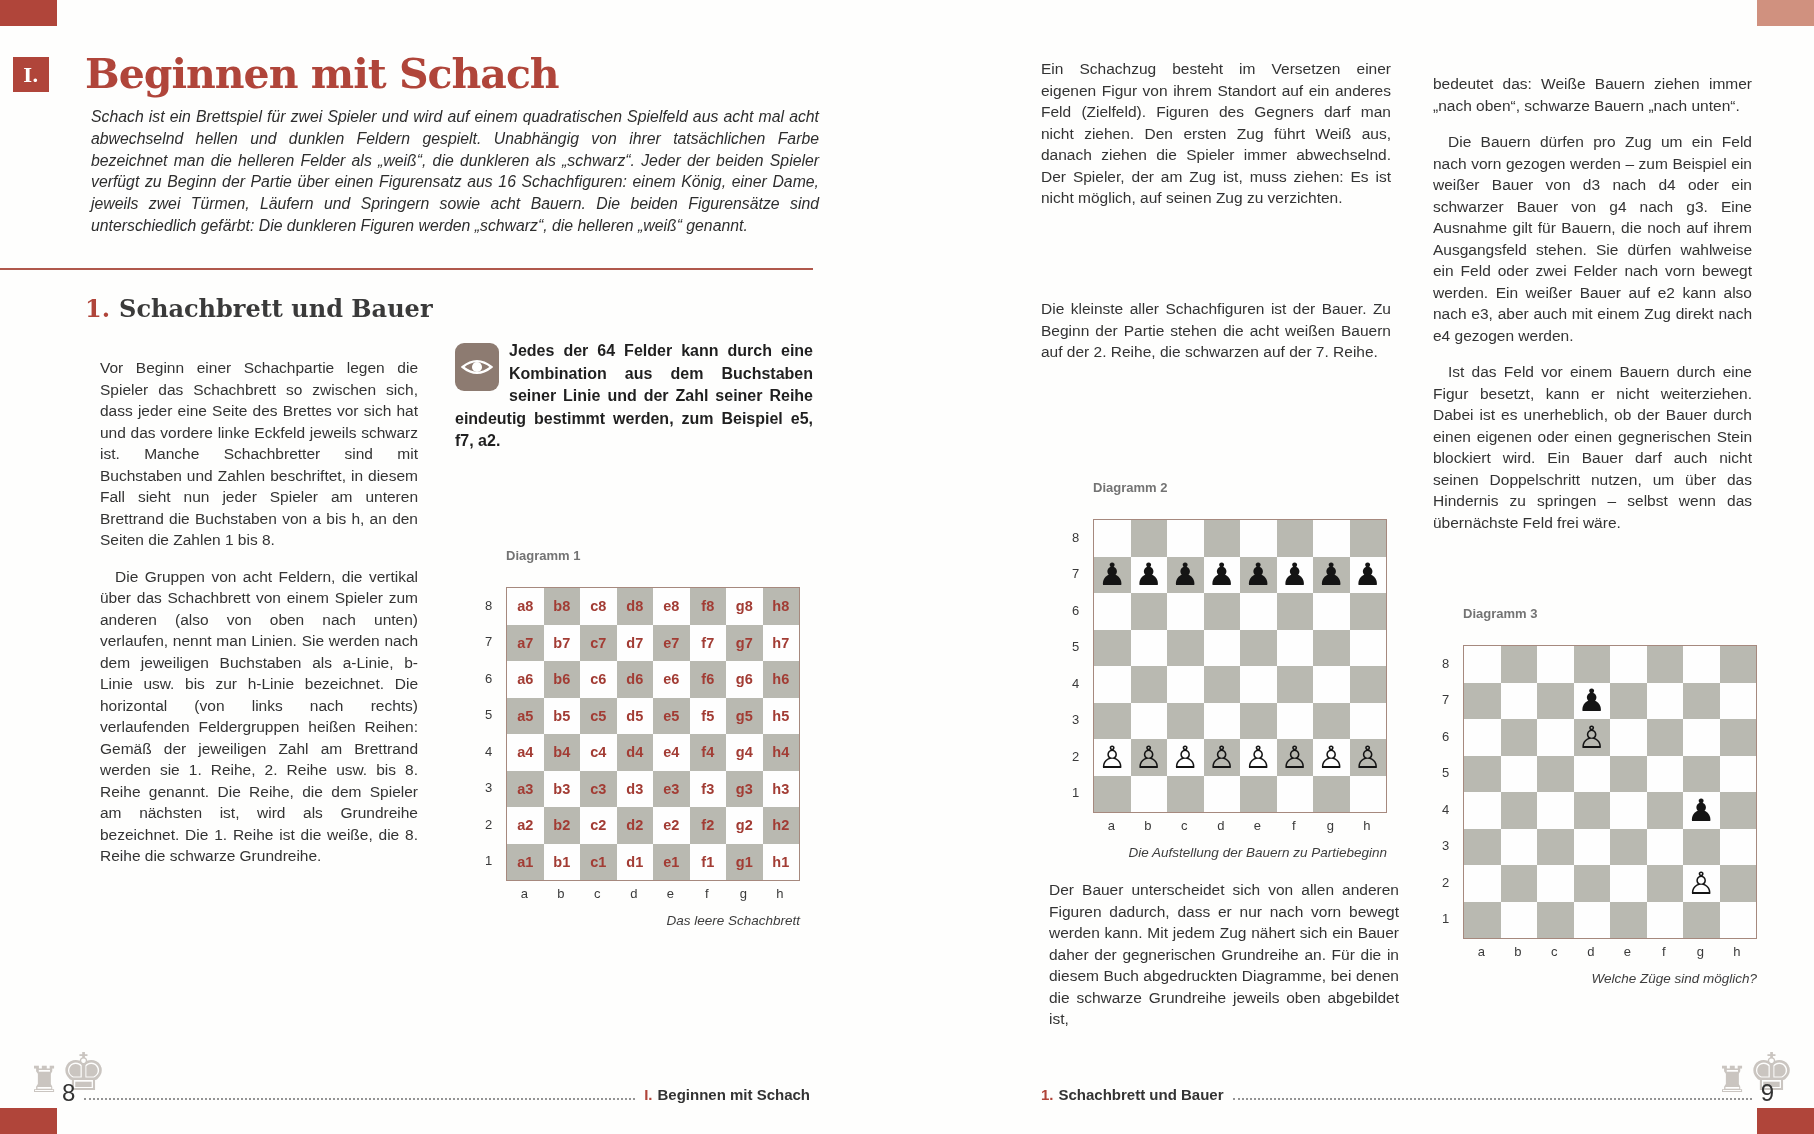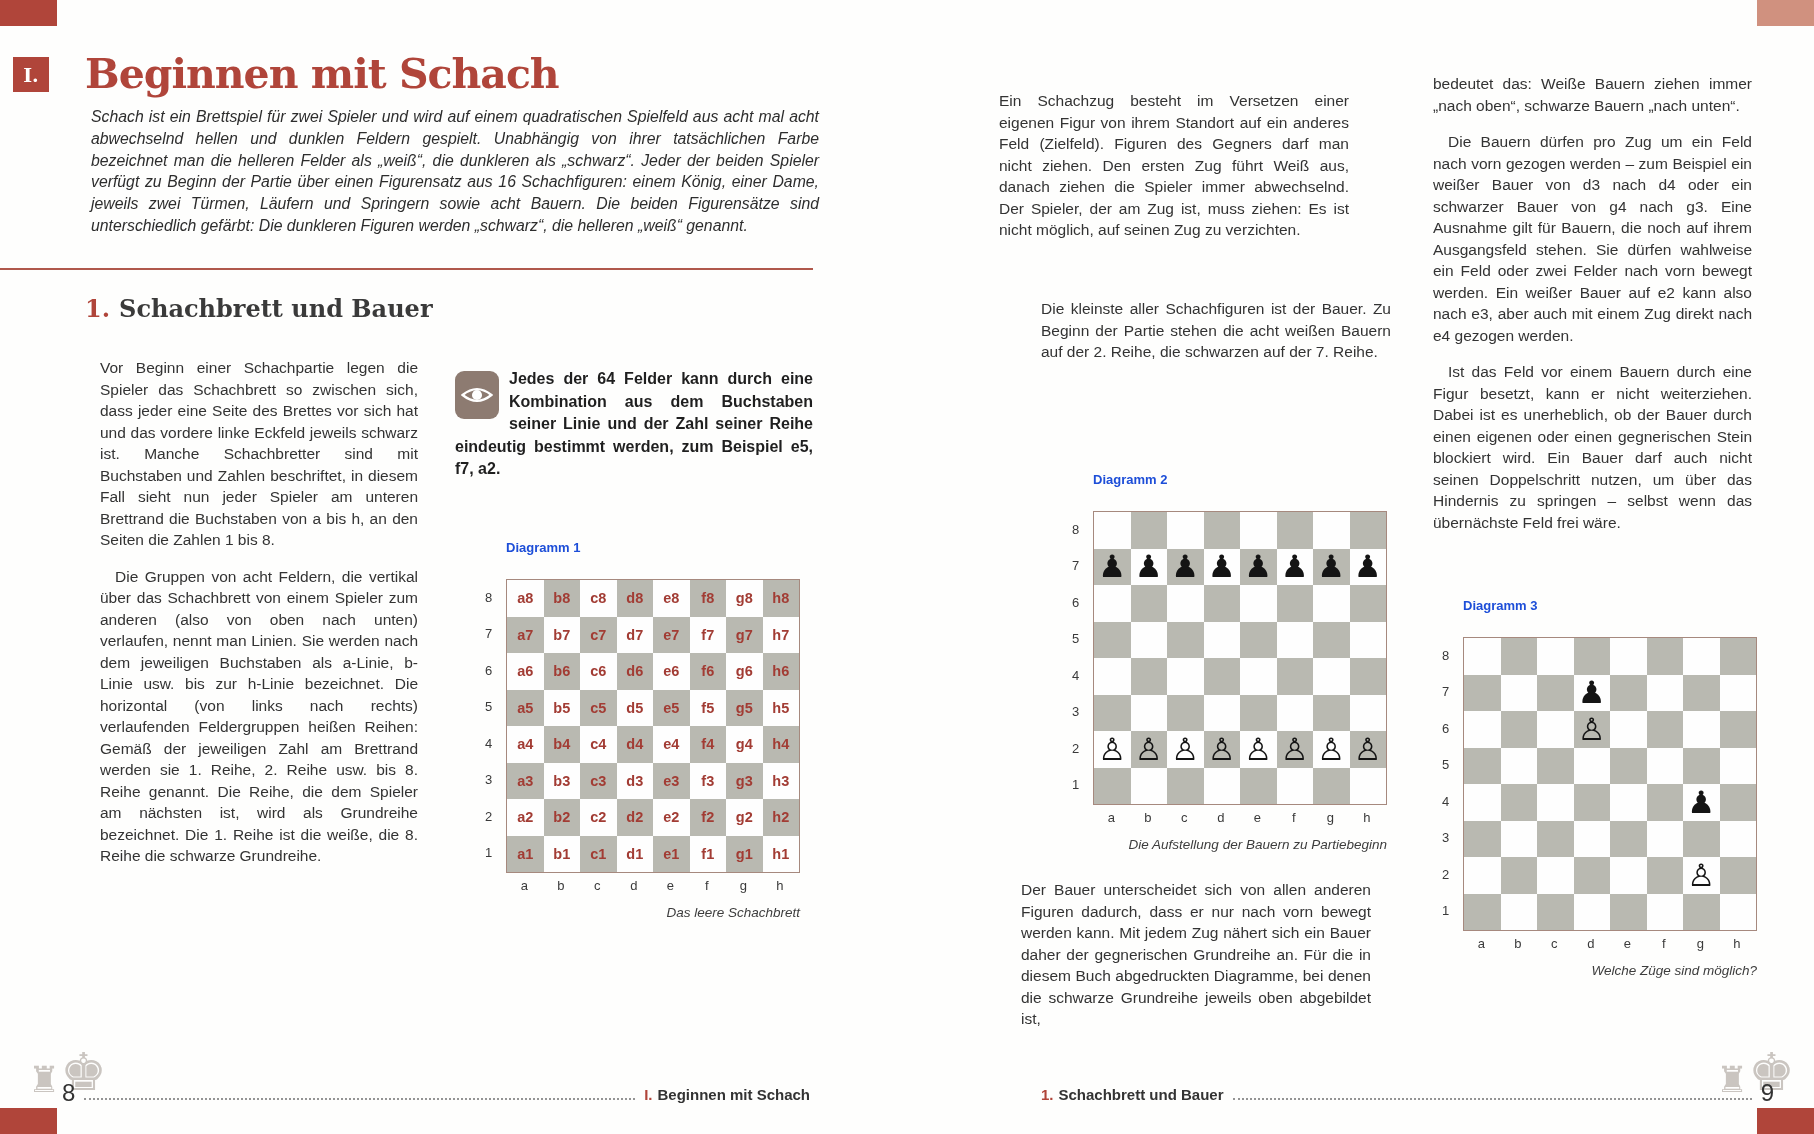--- a/index.html
+++ b/index.html
@@ -30,48 +30,48 @@
   .section-heading .num{margin-right:9px;}
 
   
   .body-col{font-size:15.5px;line-height:21.5px;text-align:justify;color:#333;margin:0;}
   .body-col p{margin:15px;}
   p.indent{text-indent:15px;}
   .col-l1{left:85px;top:342px;width:348px;}
 
   
   .tip{left:455px;top:340px;width:358px;font-size:16px;font-weight:bold;
-    line-height:22.5px;text-align:justify;color:#1f1f1f;margin-top:28px;}
+    line-height:22.5px;text-align:justify;color:#1f1f1f;}
   .tip p{margin:0;}
   .tip-icon{float:left;width:44px;height:48px;margin:3px 10px 14px 0;background:#8d7b71;
     border-radius:9px;display:flex;align-items:center;justify-content:center;}
 
   
   .diagram{position:absolute;}
-  .diagram-label{font-size:13px;font-weight:bold;color:#1d4ed8;margin:0 0 24px 21px;}
+  .diagram-label{font-size:13px;font-weight:bold;color:#737373;margin:8px 0 24px 21px;}
   .diagram-caption{font-size:13.5px;font-style:italic;color:#3d3d3d;margin:8px 0 0 21px;text-align:right;}
   .board-wrap{display:flex;}
   .rank-col{width:21px;display:flex;flex-direction:column;}
   .rank-col div{height:36.5px;display:flex;align-items:center;font-size:13px;color:#3a3a3a;}
   .board-box{display:grid;grid-template-columns:repeat(8,36.5px);grid-auto-rows:36.5px;
     border:1px solid #a6897e;}
   .square{display:flex;align-items:center;justify-content:center;}
   .square.light{background:#fefefe;}
   .square.dark{background:#b9b9b1;}
   .square.labeled{font-size:14.5px;font-weight:bold;color:#a23c34;}
   .piece{font-family:"DejaVu Sans",sans-serif;font-size:31px;line-height:1;color:#141414;}
   .file-row{margin-left:21px;display:grid;grid-template-columns:repeat(8,36.5px);height:24px;}
   .file-row div{display:flex;align-items:center;justify-content:center;font-size:13px;color:#3a3a3a;}
 
   
-  .rp-p1{left:999px;top:58px;width:350px;margin-top:32px;}
+  .rp-p1{left:1041px;top:58px;width:350px;}
   .bauer-heading{left:1041px;top:267px;width:350px;margin:0;text-align:center;
     font-family:"DejaVu Serif",serif;font-style:italic;font-weight:bold;font-size:20px;color:#2c2c2c;}
   .rp-p2{left:1041px;top:298px;width:350px;}
-  .rp-p3{left:1021px;top:879px;width:350px;}
+  .rp-p3{left:1049px;top:879px;width:350px;}
   .rp-col2{left:1418px;top:58px;width:349px;}
 
   
   .footer{position:absolute;display:flex;align-items:flex-end;z-index:2;}
   .footer-left{left:62px;top:1080px;width:748px;}
   .footer-right{left:1041px;top:1080px;width:733px;}
   .page-num{font-size:24px;color:#333;line-height:1.1;}
   .leader{flex:1;border-bottom:2px dotted #949494;margin:0 9px 6px 9px;height:0;}
   .footer-ref{font-size:15px;font-weight:bold;color:#333;white-space:nowrap;padding-bottom:3px;}
   .footer-ref .num{margin-right:5px;}

